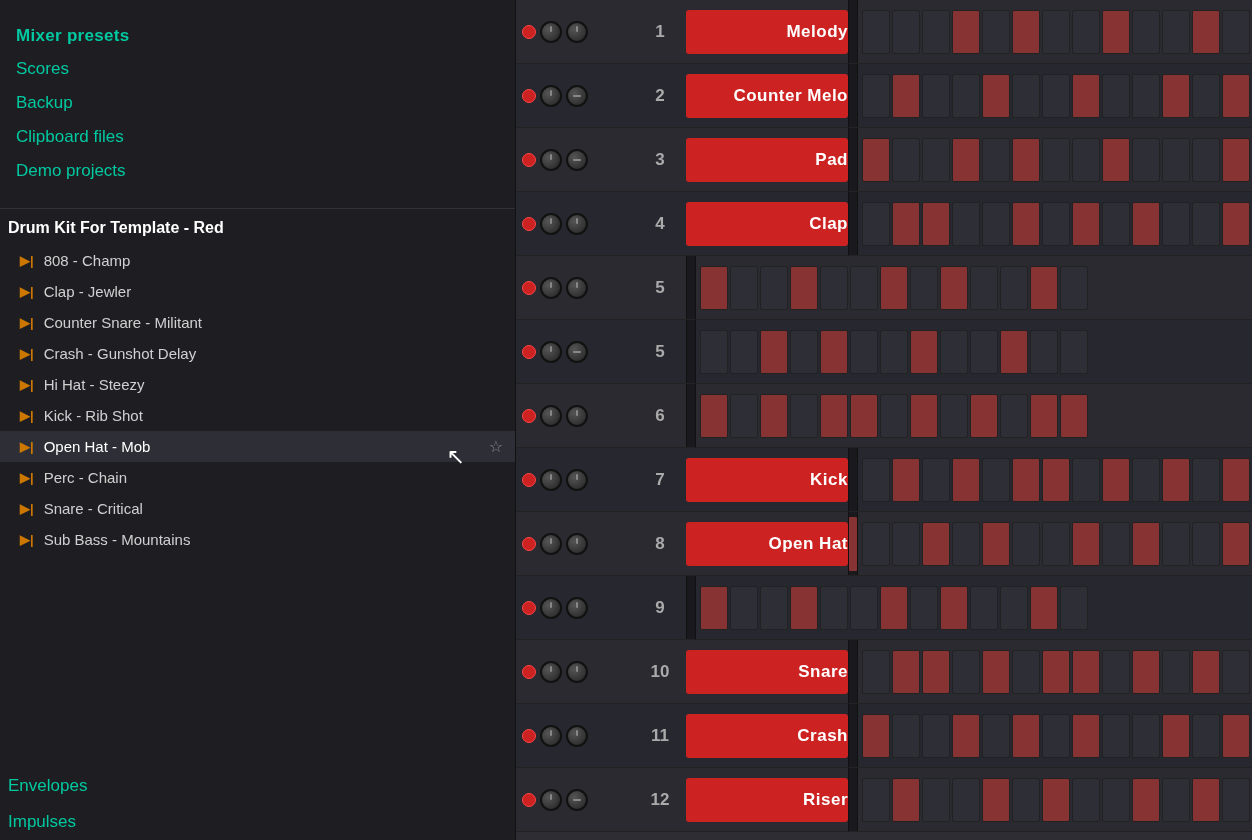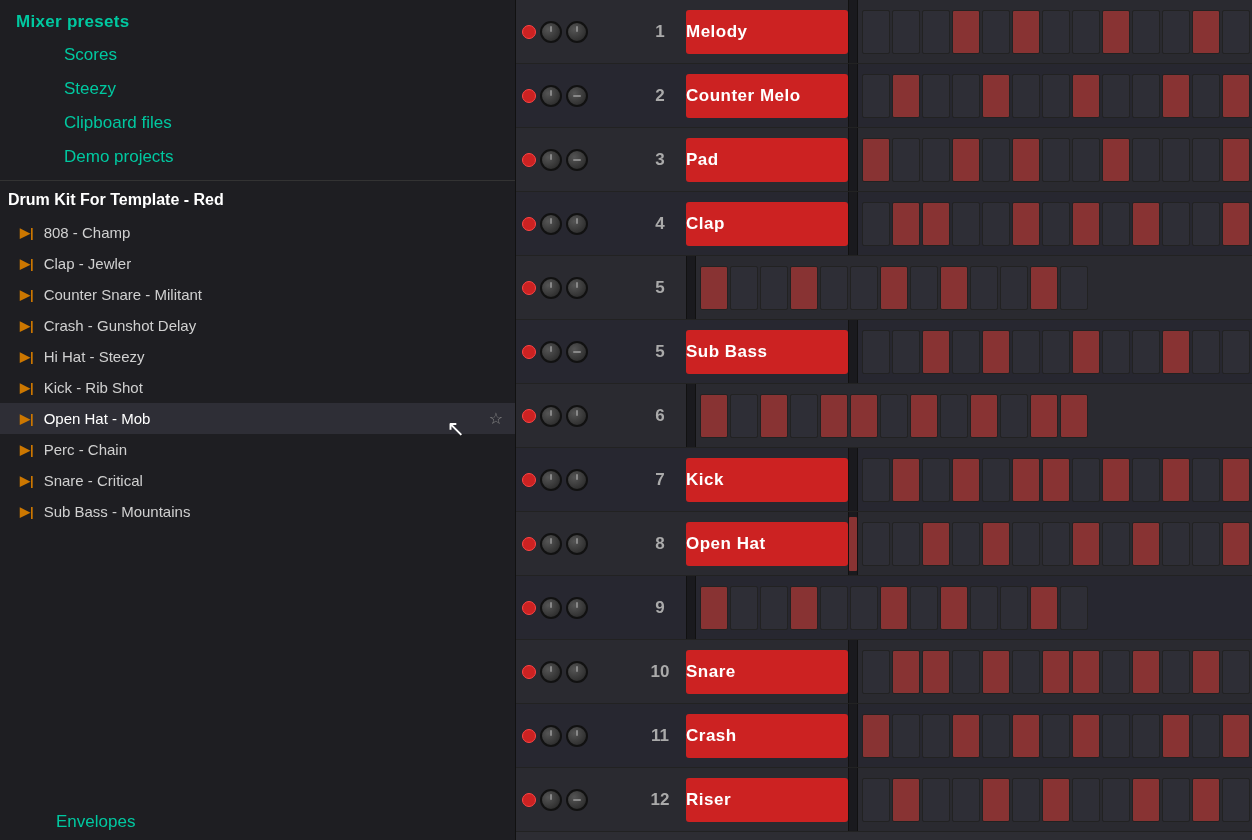--- a/index.html
+++ b/index.html
@@ -18,40 +18,39 @@
       background: #1e1e22;
       height: 840px;
       overflow: hidden;
       flex-shrink: 0;
       display: flex;
       flex-direction: column;
       border-right: 1px solid #111;
     }
 
     .sidebar-top {
-      padding: 6px 12px;
+      padding: 20px 12px;
       border-bottom: 1px solid #333;
     }
 
     .sidebar-item-top {
       color: #00c8a0;
       font-size: 17px;
       font-weight: 600;
       padding: 6px 4px;
       cursor: pointer;
       letter-spacing: 0.3px;
     }
 
     .sidebar-item-green {
       color: #00c8a0;
       font-size: 17px;
       font-weight: 500;
       padding: 7px 4px;
       cursor: pointer;
-      margin-left: 48px;
     }
 
     .sidebar-section-header {
       color: #ffffff;
       font-size: 16px;
       font-weight: 700;
       padding: 10px 8px 8px 8px;
       background: #1e1e22;
     }
 
@@ -171,21 +170,21 @@
       width: 162px;
       height: 44px;
       background: #cc2222;
       border: none;
       color: white;
       font-size: 17px;
       font-weight: 700;
       cursor: pointer;
       letter-spacing: 0.5px;
       border-radius: 3px;
-      text-align: left;
+      text-align: right;
     }
 
     .divider-bar {
       width: 10px;
       background: #1a1a1e;
       height: 100%;
       border-left: 1px solid #111;
       border-right: 1px solid #111;
       flex-shrink: 0;
     }
@@ -218,21 +217,21 @@
     }
 
   </style>
 </head>
 <body>
 
 <div class="sidebar">
   <div class="sidebar-top">
     <div class="sidebar-item-top">Mixer presets</div>
     <div class="sidebar-item-green">Scores</div>
-    <div class="sidebar-item-green">Steezy</div>
+    <div class="sidebar-item-green">Backup</div>
     <div class="sidebar-item-green">Clipboard files</div>
     <div class="sidebar-item-green">Demo projects</div>
   </div>
 
   <div class="sidebar-section-header">Drum Kit For Template - Red</div>
 
   <div>
     <div class="sidebar-sub-item">
       <span class="icon-arrow">▶|</span>
       <span>808 - Champ</span>
@@ -272,20 +271,21 @@
       <span>Snare - Critical</span>
     </div>
     <div class="sidebar-sub-item">
       <span class="icon-arrow">▶|</span>
       <span>Sub Bass - Mountains</span>
     </div>
   </div>
 
   <div style="margin-top: auto;">
     <div class="sidebar-item-green" style="padding: 8px 8px;">Envelopes</div>
+    <div class="sidebar-item-green" style="padding: 8px 8px;">Impulses</div>
   </div>
 </div>
 
 <div class="mixer-panel">
   <div class="mixer-rows">
 
     <div class="mixer-row">
       <div class="controls-group">
         <div class="red-circle"></div>
         <div class="knob"></div>
@@ -419,21 +419,20 @@
       </div>
     </div>
 
     <div class="mixer-row">
       <div class="controls-group">
         <div class="red-circle"></div>
         <div class="knob"></div>
         <div class="knob knob-minus"></div>
       </div>
       <div class="track-number">5</div>
-      <button class="track-label-btn">Sub Bass</button>
       <div class="divider-bar"></div>
       <div class="pattern-cells">
         <div class="pattern-cell dark"></div>
         <div class="pattern-cell dark"></div>
         <div class="pattern-cell active"></div>
         <div class="pattern-cell dark"></div>
         <div class="pattern-cell active"></div>
         <div class="pattern-cell dark"></div>
         <div class="pattern-cell dark"></div>
         <div class="pattern-cell active"></div>

